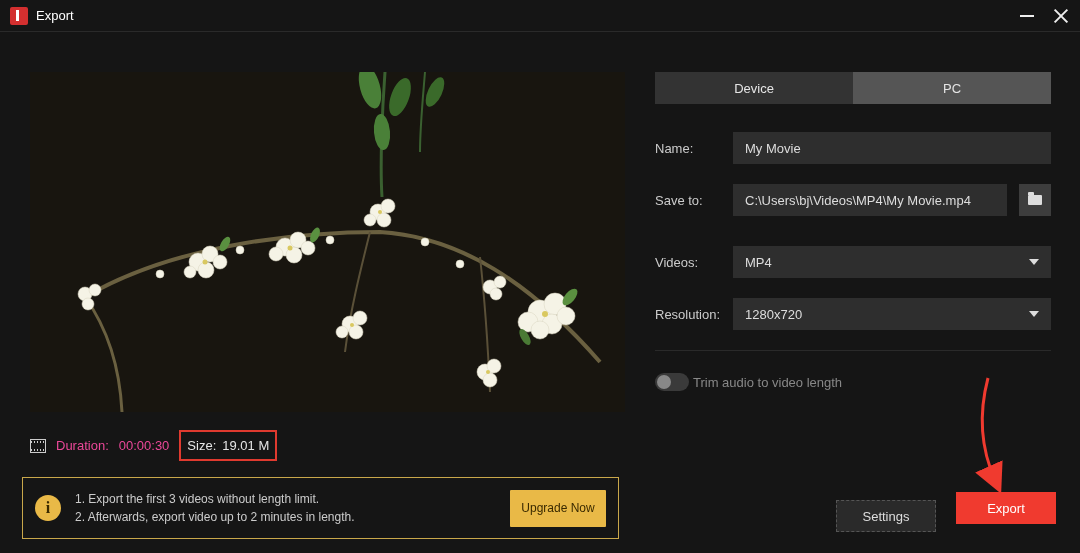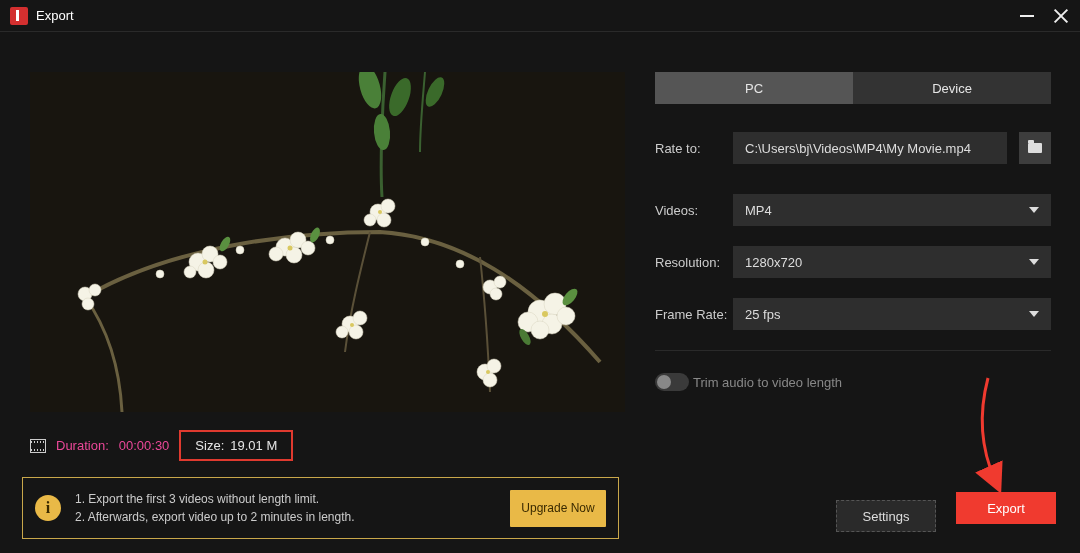--- a/index.html
+++ b/index.html
@@ -68,21 +68,21 @@
       content: ""; position: absolute;
       left: 0; right: 0; height: 2px;
       background-image: linear-gradient(to right, #ccc 1px, transparent 1px);
       background-size: 3px 2px;
     }
     .film-icon::before { top: 1px; }
     .film-icon::after { bottom: 1px; }
     .duration-lbl, .duration-val { color: #ec4899; }
     .size-box {
       border: 2px solid #e03a2f;
-      padding: 6px 14px;
+      padding: 6px 6px;
       display: flex; gap: 6px;
       color: #e5e5e5;
     }
 
     .right { flex: 1; padding-top: 0; }
     .tabs {
       display: flex; width: 396px;
       background: #333;
       height: 32px;
     }
@@ -322,51 +322,48 @@
       <span class="duration-val">00:00:30</span>
       <div class="size-box">
         <span>Size:</span>
         <span>19.01 M</span>
       </div>
     </div>
   </div>
 
   <div class="right">
     <div class="tabs">
+      <div class="tab">Device</div>
       <div class="tab active">PC</div>
-      <div class="tab">Device</div>
     </div>
 
     <div class="form">
+      <div class="form-row">
+        <div class="form-label">Name:</div>
+        <input class="text-input" value="My Movie" style="">
+      </div>
       <div class="form-row save-row">
-        <div class="form-label">Rate to:</div>
+        <div class="form-label">Save to:</div>
         <input class="text-input" value="C:\Users\bj\Videos\MP4\My Movie.mp4" style="">
         <div class="browse-btn">
           <div class="folder-icon"></div>
         </div>
       </div>
       <div class="empty-row"></div>
       <div class="form-row">
         <div class="form-label">Videos:</div>
         <div class="select-wrap">
           <span>MP4</span>
           <div class="chevron"></div>
         </div>
       </div>
       <div class="form-row">
         <div class="form-label">Resolution:</div>
         <div class="select-wrap">
           <span>1280x720</span>
-          <div class="chevron"></div>
-        </div>
-      </div>
-      <div class="form-row">
-        <div class="form-label">Frame Rate:</div>
-        <div class="select-wrap">
-          <span>25 fps</span>
           <div class="chevron"></div>
         </div>
       </div>
       <div class="toggle-row">
         <div class="toggle"></div>
         <span class="toggle-lbl">Trim audio to video length</span>
       </div>
     </div>
   </div>
 </div>

